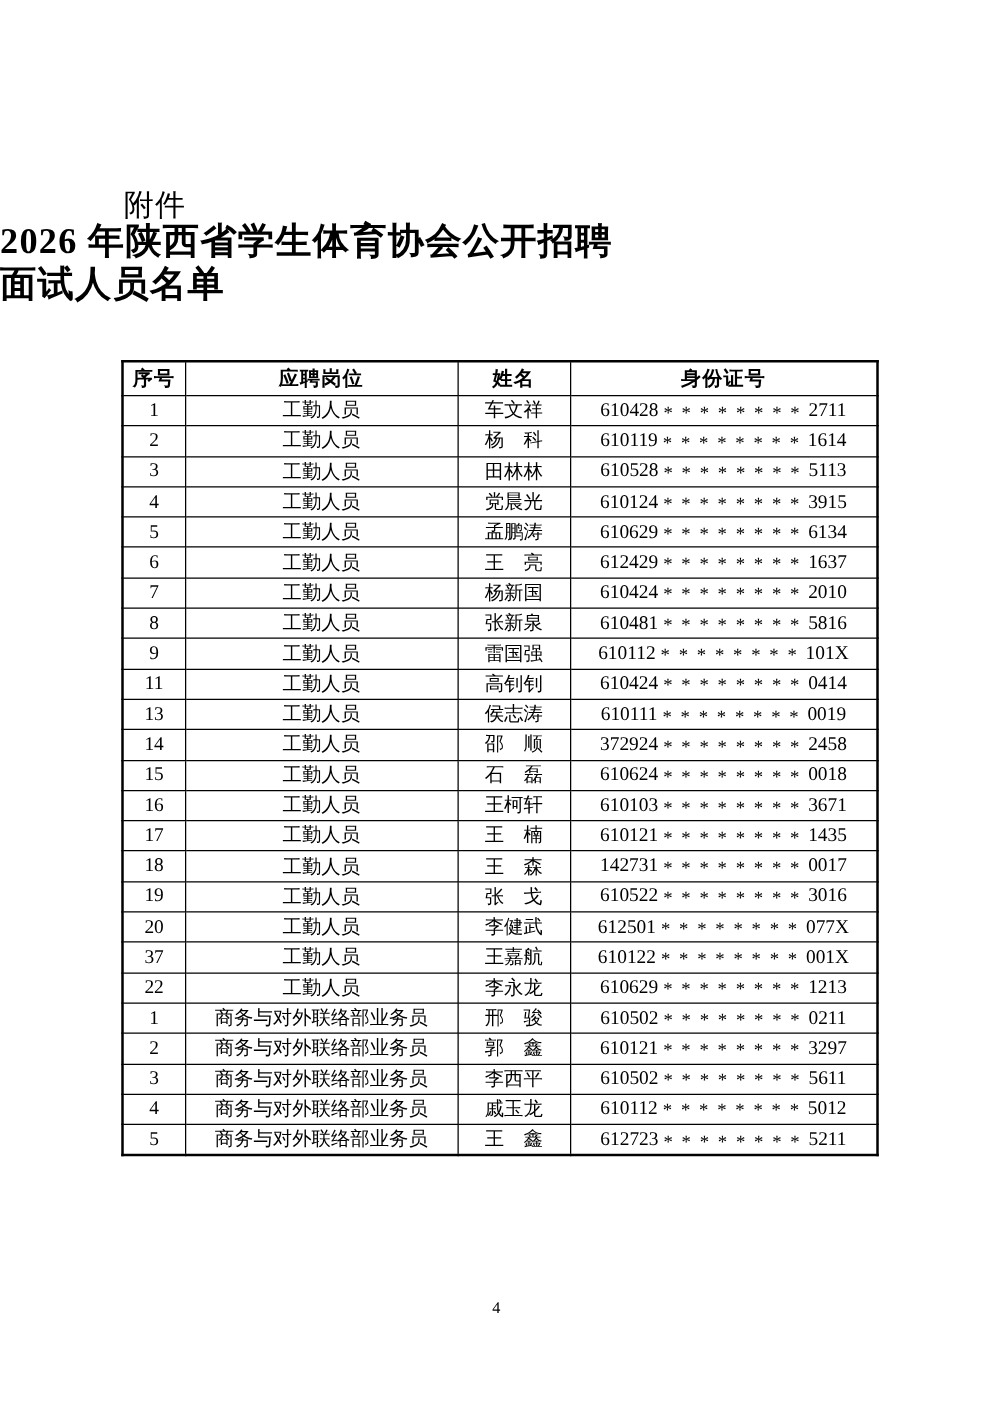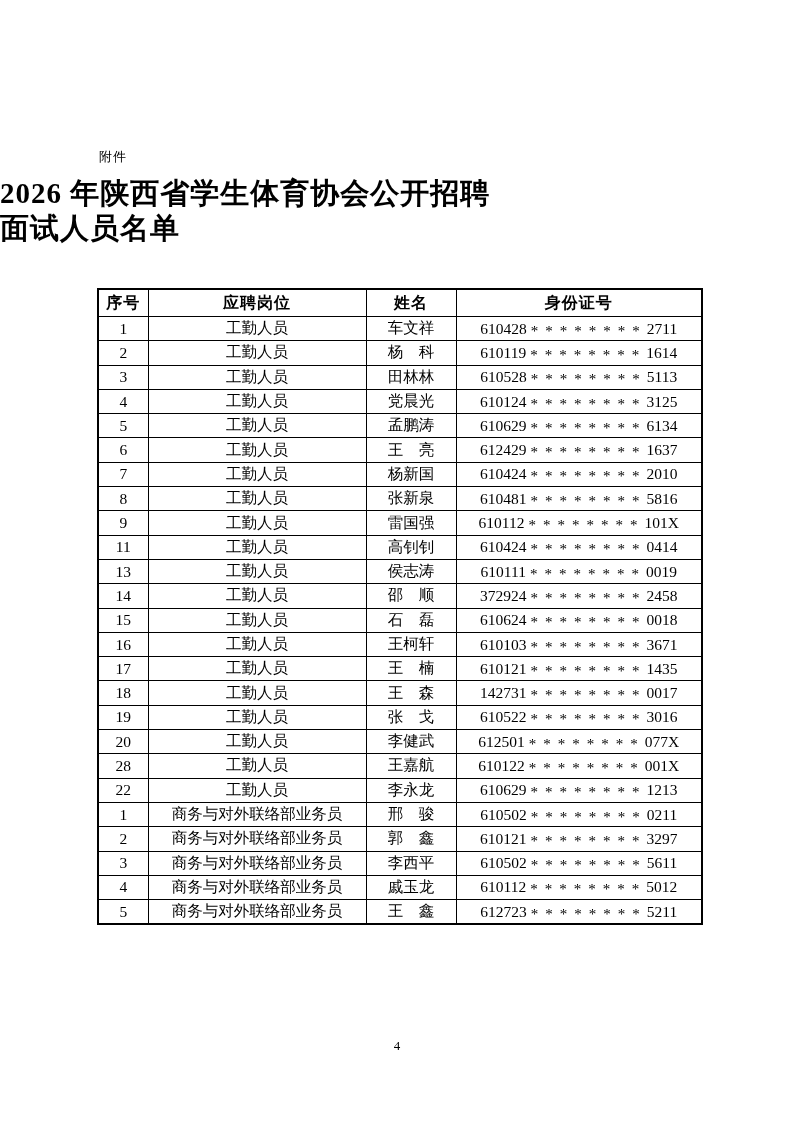--- a/index.html
+++ b/index.html
@@ -7,21 +7,21 @@
     width: 794px; height: 1123px;
     background: #ffffff;
     position: relative;
     font-family: "Liberation Serif", "DejaVu Serif", serif;
     color: #000;
     overflow: hidden;
   }
   .attachment-label {
     position: absolute;
     left: 99px; top: 148px;
-    font-size: 13px;
+    font-size: 24px;
     letter-spacing: 1px;
   }
   .doc-title {
     position: absolute;
     left: 0; right: 0; top: 176px;
     font-weight: bold;
     font-size: 29px;
     line-height: 35px;
     letter-spacing: 1px;
   }
@@ -115,21 +115,21 @@
     <td class="cell-name">田林林</td>
     <td class="cell-id">
       <span>610528</span><span class="id-mask">********</span><span>5113</span>
     </td>
   </tr>
       <tr>
     <td class="cell-no">4</td>
     <td class="cell-position">工勤人员</td>
     <td class="cell-name">党晨光</td>
     <td class="cell-id">
-      <span>610124</span><span class="id-mask">********</span><span>3125</span>
+      <span>610124</span><span class="id-mask">********</span><span>3915</span>
     </td>
   </tr>
       <tr>
     <td class="cell-no">5</td>
     <td class="cell-position">工勤人员</td>
     <td class="cell-name">孟鹏涛</td>
     <td class="cell-id">
       <span>610629</span><span class="id-mask">********</span><span>6134</span>
     </td>
   </tr>
@@ -231,21 +231,21 @@
   </tr>
       <tr>
     <td class="cell-no">20</td>
     <td class="cell-position">工勤人员</td>
     <td class="cell-name">李健武</td>
     <td class="cell-id">
       <span>612501</span><span class="id-mask">********</span><span>077X</span>
     </td>
   </tr>
       <tr>
-    <td class="cell-no">28</td>
+    <td class="cell-no">37</td>
     <td class="cell-position">工勤人员</td>
     <td class="cell-name">王嘉航</td>
     <td class="cell-id">
       <span>610122</span><span class="id-mask">********</span><span>001X</span>
     </td>
   </tr>
       <tr>
     <td class="cell-no">22</td>
     <td class="cell-position">工勤人员</td>
     <td class="cell-name">李永龙</td>

